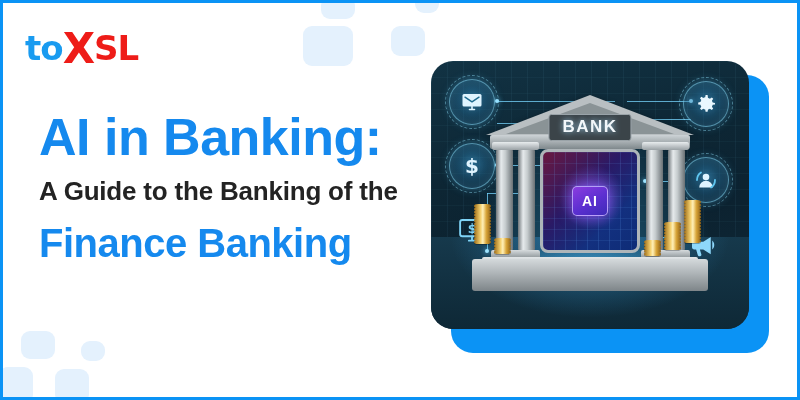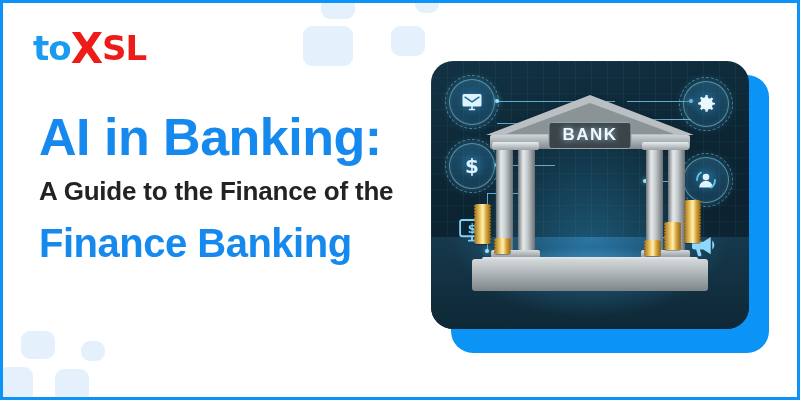--- a/index.html
+++ b/index.html
@@ -31,21 +31,20 @@
   #logo {
     position: absolute;
     left: 22px;
     top: 22px;
     font-size: 34px;
     font-weight: 700;
     letter-spacing: -1px;
     line-height: 1;
     white-space: nowrap;
     font-family: "DejaVu Sans", sans-serif;
-    margin-left: 8px;
   }
   #logo .lg-to { color: #199bf0; }
   #logo .lg-x  { color: #ee1c18; font-size: 42px; position: relative; top: 3px; }
   #logo .lg-sl { color: #ee1c18; }
 
   
   #headline {
     position: absolute;
     left: 36px;
     top: 104px;
@@ -201,21 +200,21 @@
   #entab {
     position: absolute;
     left: 4px; top: 40px;
     width: 200px; height: 14px;
     background: linear-gradient(to bottom, #cdd3d6, #7f888c);
     border-radius: 2px;
   }
   #bank-sign {
     position: absolute;
     left: 50%; transform: translateX(-50%);
-    top: 27px;
+    top: 19px;
     padding: 2px 13px 3px;
     background: #3b4449;
     border: 1px solid #9aa3a8;
     border-radius: 3px;
     z-index: 4;
   }
   #bank-sign span {
     color: #f2f7fa;
     font-size: 17px;
     font-weight: 700;
@@ -319,21 +318,21 @@
       <div class="deco" style="left: -4px; top: 364px; width: 34px; height: 36px; background: rgb(228, 241, 253);"></div>
       <div class="deco" style="left: 52px; top: 366px; width: 34px; height: 34px; background: rgb(228, 241, 253);"></div>
     </div>
 
   <div id="logo">
     <span class="lg-to">to</span><span class="lg-x">X</span><span class="lg-sl">SL</span>
   </div>
 
   <div id="headline">
     <div class="h-line1">AI in Banking:</div>
-    <div class="h-line2">A Guide to the Finance of the</div>
+    <div class="h-line2">A Guide to the Banking of the</div>
     <div class="h-line3">Finance Banking</div>
   </div>
 
   <div id="art-wrap">
 
     <div id="art-accent"></div>
 
     <div id="art-card">
       <div id="art-grid"></div>
       <div id="art-floor"></div>
@@ -410,20 +409,26 @@
         <div id="bank-sign">
           <span>BANK</span>
         </div>
         <div id="entab"></div>
 
         <div class="col" style="left:10px;"></div>
         <div class="col" style="left:32px;"></div>
         <div class="col" style="left:160px;"></div>
         <div class="col" style="left:182px;"></div>
 
+        <div id="screen">
+          <div class="circ"></div>
+          <div id="ai-chip">
+            <span>AI</span>
+          </div>
+        </div>
 
         <div id="plinth2"></div>
         <div id="plinth"></div>
 
         <div class="stack" style="left:-12px; height:56px;">
             <div class="coin"></div>
             <div class="coin"></div>
             <div class="coin"></div>
             <div class="coin"></div>
             <div class="coin"></div>

